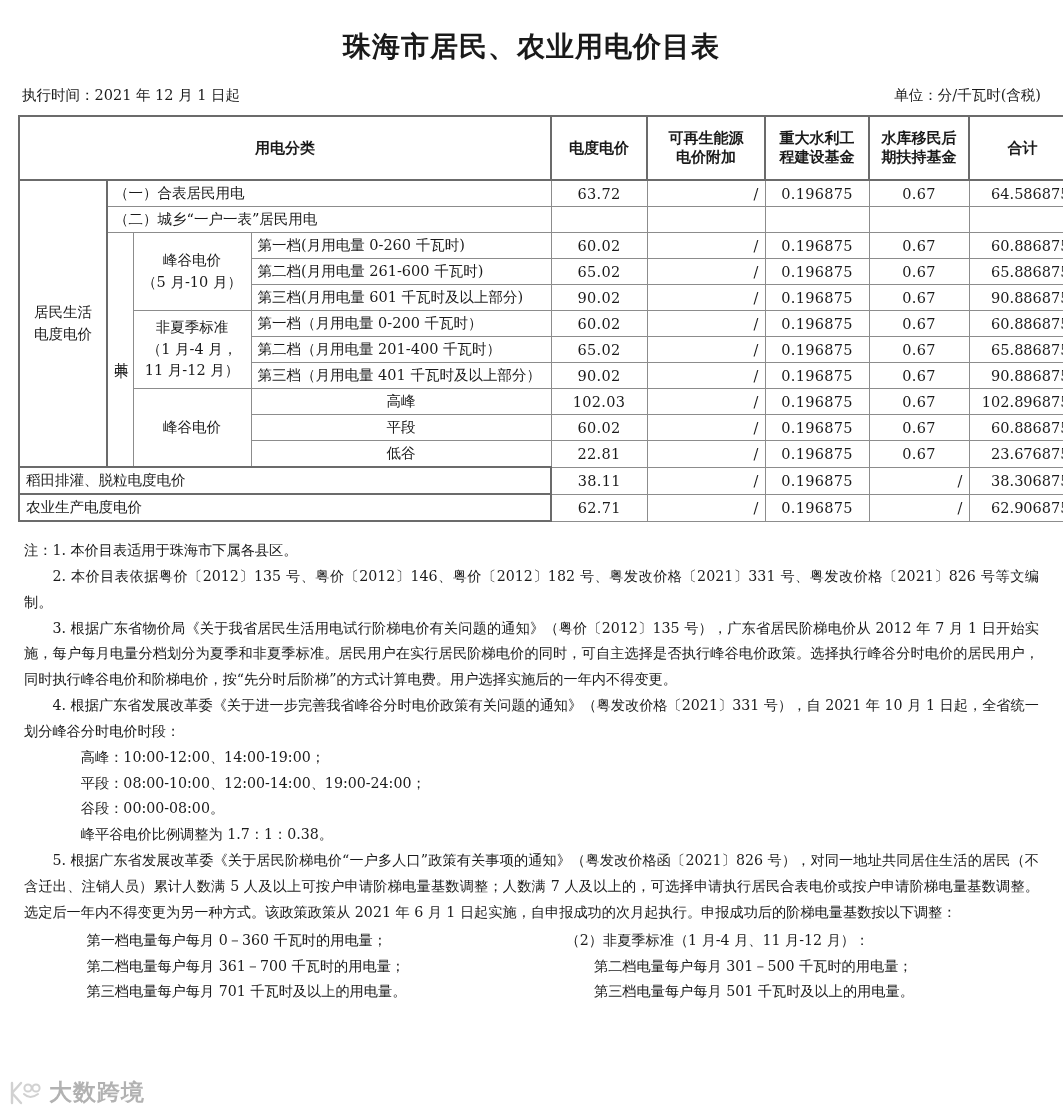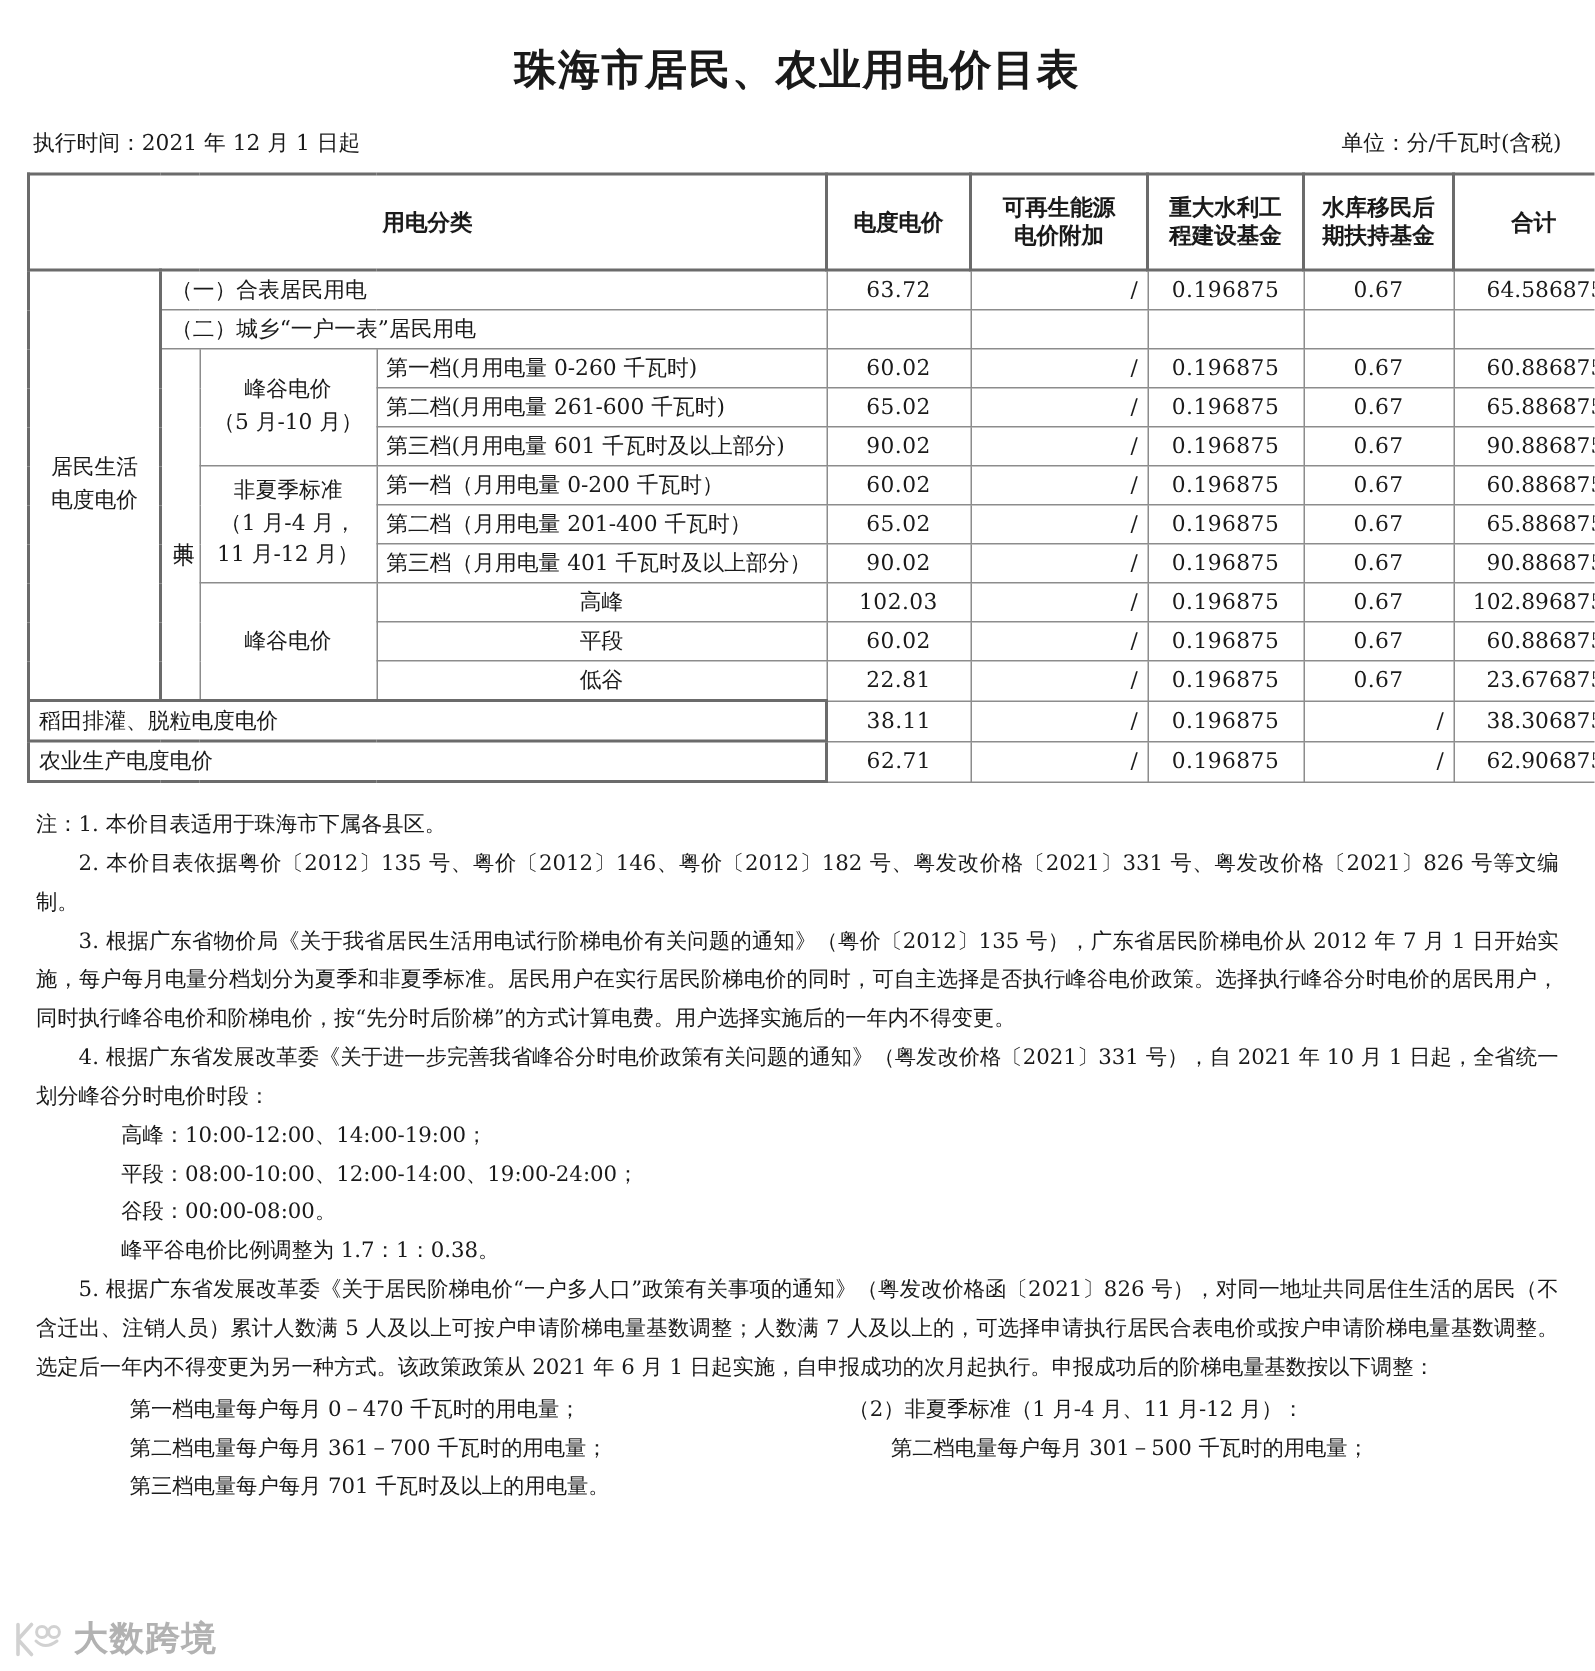--- a/index.html
+++ b/index.html
@@ -319,27 +319,28 @@
     <div class="note-p">3. 根据广东省物价局《关于我省居民生活用电试行阶梯电价有关问题的通知》（粤价〔2012〕135 号），广东省居民阶梯电价从 2012 年 7 月 1 日开始实施，每户每月电量分档划分为夏季和非夏季标准。居民用户在实行居民阶梯电价的同时，可自主选择是否执行峰谷电价政策。选择执行峰谷分时电价的居民用户，同时执行峰谷电价和阶梯电价，按“先分时后阶梯”的方式计算电费。用户选择实施后的一年内不得变更。</div>
     <div class="note-p">4. 根据广东省发展改革委《关于进一步完善我省峰谷分时电价政策有关问题的通知》（粤发改价格〔2021〕331 号），自 2021 年 10 月 1 日起，全省统一划分峰谷分时电价时段：</div>
     <div class="sub-line">高峰：10:00-12:00、14:00-19:00；</div>
     <div class="sub-line">平段：08:00-10:00、12:00-14:00、19:00-24:00；</div>
     <div class="sub-line">谷段：00:00-08:00。</div>
     <div class="sub-line">峰平谷电价比例调整为 1.7：1：0.38。</div>
     <div class="note-p">5. 根据广东省发展改革委《关于居民阶梯电价“一户多人口”政策有关事项的通知》（粤发改价格函〔2021〕826 号），对同一地址共同居住生活的居民（不含迁出、注销人员）累计人数满 5 人及以上可按户申请阶梯电量基数调整；人数满 7 人及以上的，可选择申请执行居民合表电价或按户申请阶梯电量基数调整。选定后一年内不得变更为另一种方式。该政策政策从 2021 年 6 月 1 日起实施，自申报成功的次月起执行。申报成功后的阶梯电量基数按以下调整：</div>
 
     <div class="two-col">
       <div>
-        <div class="tc-item">第一档电量每户每月 0－470 千瓦时的用电量；</div>
+        <div class="tc-item">第一档电量每户每月 0－360 千瓦时的用电量；</div>
         <div class="tc-item">第二档电量每户每月 361－700 千瓦时的用电量；</div>
         <div class="tc-item">第三档电量每户每月 701 千瓦时及以上的用电量。</div>
       </div>
       <div>
         <div class="tc-head">（2）非夏季标准（1 月-4 月、11 月-12 月）：</div>
         <div class="tc-item">第二档电量每户每月 301－500 千瓦时的用电量；</div>
+        <div class="tc-item">第三档电量每户每月 501 千瓦时及以上的用电量。</div>
       </div>
     </div>
   </div>
 
   <div class="watermark">
     <div class="wm-logo">
       <svg width="34" height="26" viewBox="0 0 34 26" aria-hidden="true">
         <path d="M4 3 L4 23 M4 13 L13 3 M4 13 L13 23" stroke="#8e8e8e" stroke-width="2.4" fill="none" stroke-linecap="round"></path>
         <circle cx="20" cy="8" r="3.6" stroke="#8e8e8e" stroke-width="2" fill="none"></circle>
         <circle cx="28" cy="8" r="3.6" stroke="#8e8e8e" stroke-width="2" fill="none"></circle>

